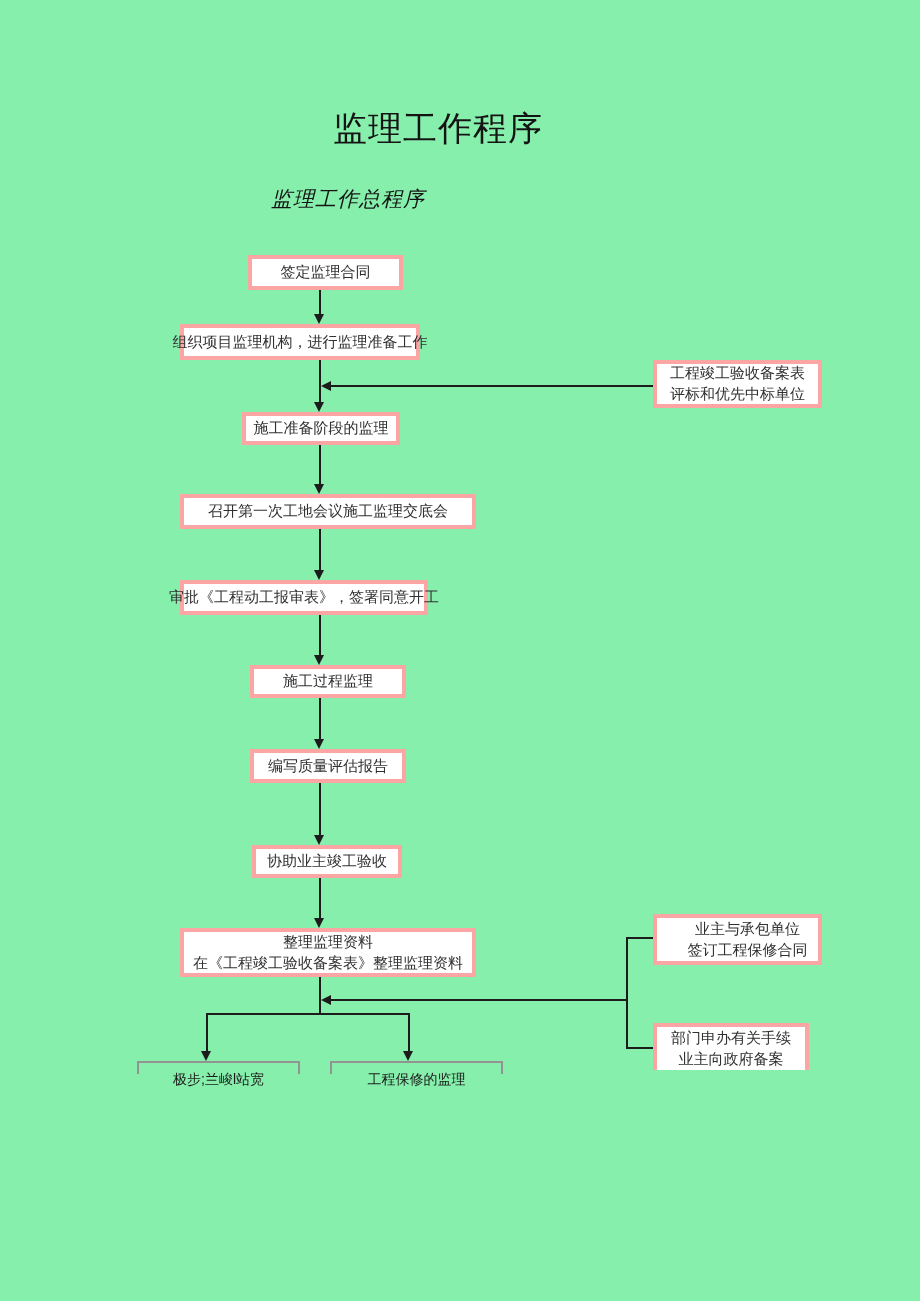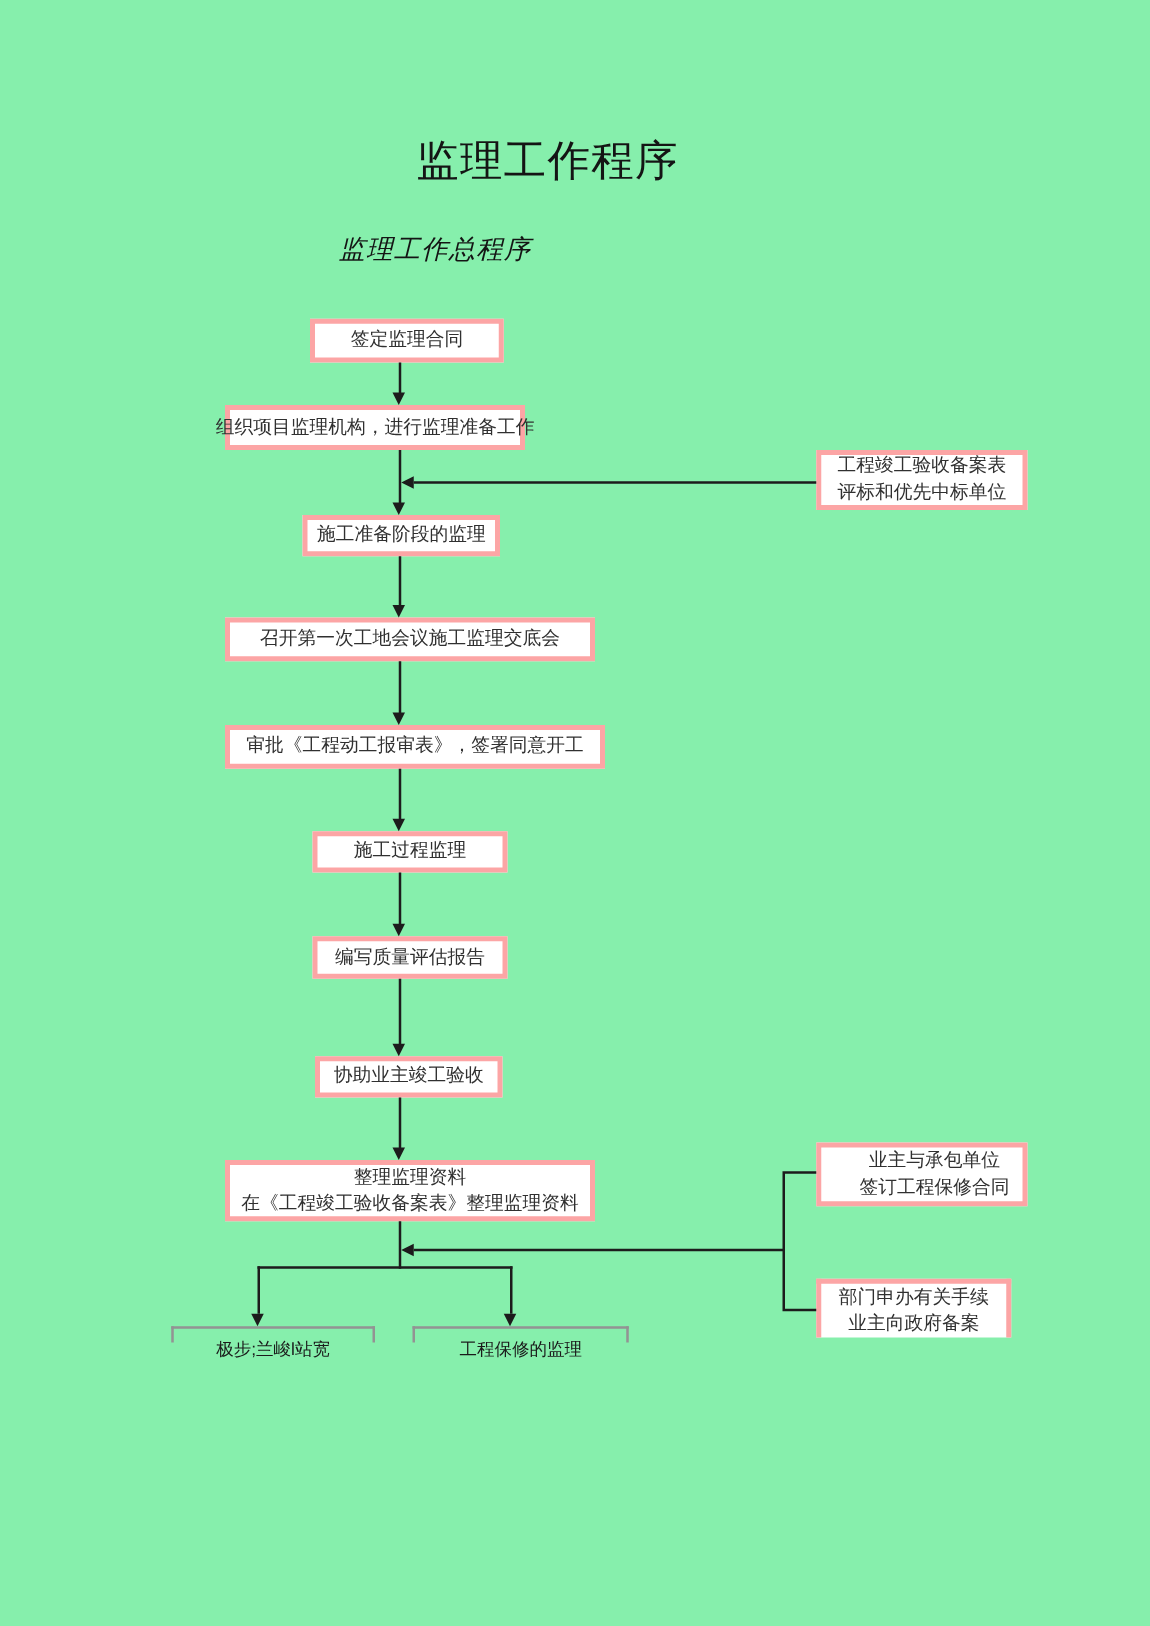--- a/index.html
+++ b/index.html
@@ -60,21 +60,21 @@
   </div>
 
   <div class="box" style="left:242px;top:412px;width:158px;height:33px;">
     <span>施工准备阶段的监理</span>
   </div>
 
   <div class="box" style="left:180px;top:494px;width:296px;height:35px;">
     <span>召开第一次工地会议施工监理交底会</span>
   </div>
 
-  <div class="box" style="left:180px;top:580px;width:304px;height:35px;">
+  <div class="box" style="left:180px;top:580px;width:248px;height:35px;">
     <span>审批《工程动工报审表》，签署同意开工</span>
   </div>
 
   <div class="box" style="left:250px;top:665px;width:156px;height:33px;">
     <span>施工过程监理</span>
   </div>
 
   <div class="box" style="left:250px;top:749px;width:156px;height:34px;">
     <span>编写质量评估报告</span>
   </div>

